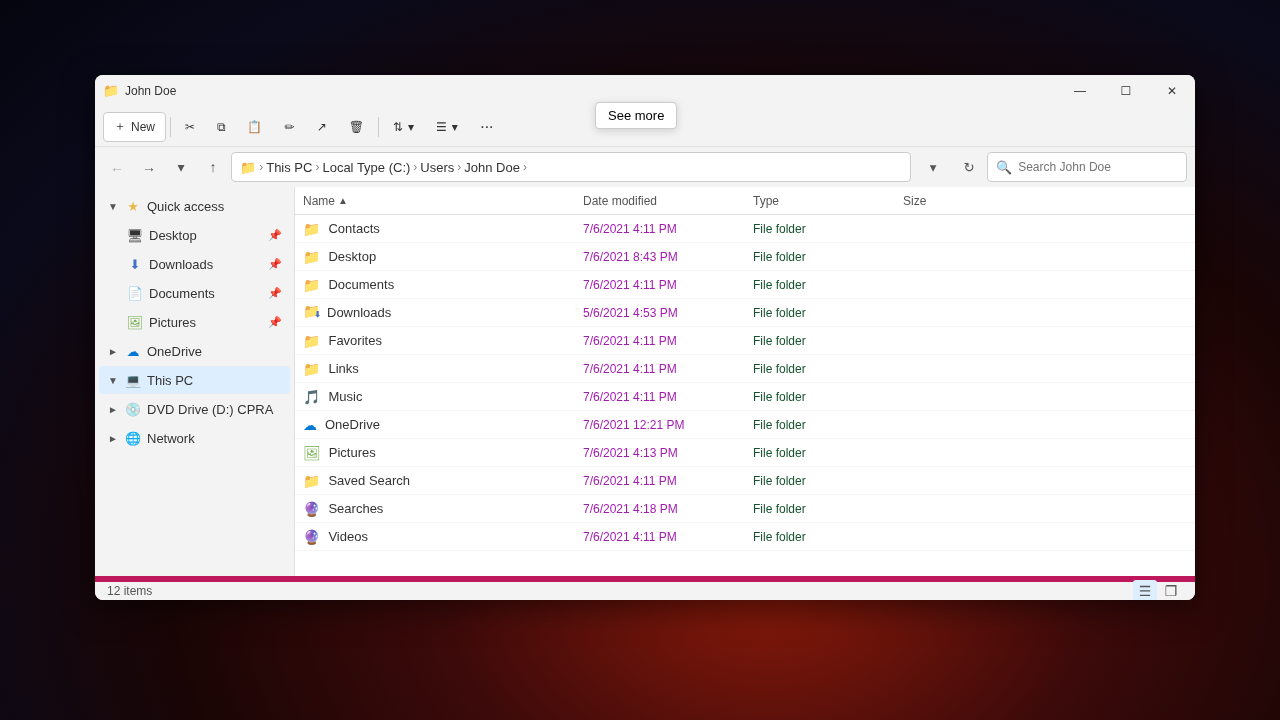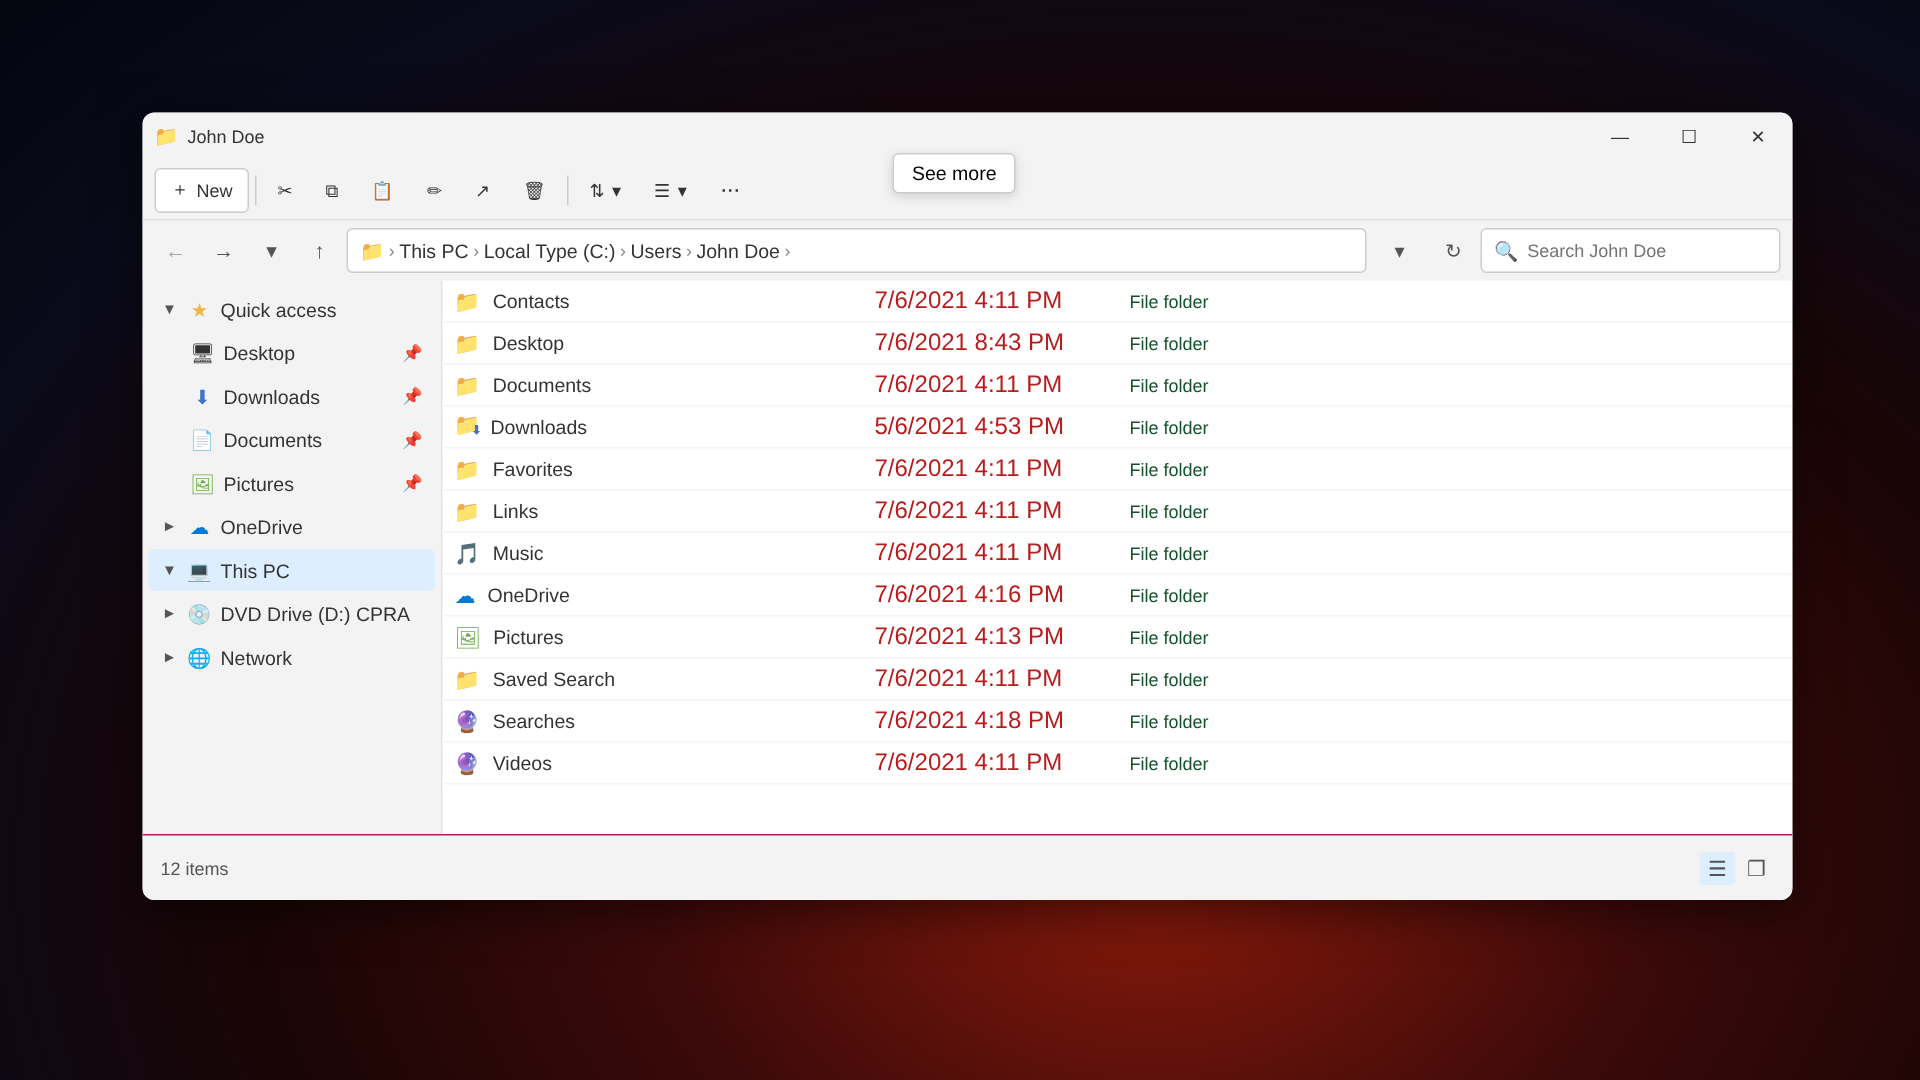--- a/index.html
+++ b/index.html
@@ -305,39 +305,39 @@
     .file-name-cell {
       width: 280px;
       display: flex;
       align-items: center;
       gap: 8px;
       font-size: 13px;
       color: #333;
     }
     .file-date-cell {
       width: 170px;
-      font-size: 16px;
-      color: #b91c1c;
+      font-size: 12px;
+      color: #a21caf;
     }
     .file-type-cell {
       width: 150px;
       font-size: 12px;
       color: #14532d;
     }
     .file-size-cell {
       flex: 1;
       font-size: 12px;
       color: #555;
     }
 
     
     .status-bar {
-      height: 44px;
+      height: 24px;
       background: #f3f3f3;
-      border-top: 1px solid #be185d;
+      border-top: 6px solid #be185d;
       display: flex;
       align-items: center;
       padding: 0 12px;
       justify-content: space-between;
       flex-shrink: 0;
     }
     .status-text {
       font-size: 12px;
       color: #555;
     }
@@ -509,20 +509,35 @@
 
       <div class="sidebar-item">
         <span class="chevron">►</span>
         <span class="icon">🌐</span>
         <span>Network</span>
       </div>
     </div>
 
     <div class="file-area">
 
+      <div class="file-header">
+        <div class="col-header col-name">
+          <span>Name</span>
+          <span style="font-size:10px;">▲</span>
+        </div>
+        <div class="col-header col-date">
+          <span>Date modified</span>
+        </div>
+        <div class="col-header col-type">
+          <span>Type</span>
+        </div>
+        <div class="col-header col-size">
+          <span>Size</span>
+        </div>
+      </div>
 
       <div class="file-list" id="file-list-container">
       <div class="file-row">
     <div class="file-name-cell">
       <span><span style="color:#e8b84b; font-size:14px;">📁</span></span>
       <span>Contacts</span>
     </div>
     <div class="file-date-cell">7/6/2021 4:11 PM</div>
     <div class="file-type-cell">File folder</div>
     <div class="file-size-cell"></div>
@@ -582,21 +597,21 @@
     </div>
     <div class="file-date-cell">7/6/2021 4:11 PM</div>
     <div class="file-type-cell">File folder</div>
     <div class="file-size-cell"></div>
   </div>
           <div class="file-row">
     <div class="file-name-cell">
       <span><span style="color:#0078d4; font-size:14px;">☁</span></span>
       <span>OneDrive</span>
     </div>
-    <div class="file-date-cell">7/6/2021 4:16 PM</div>
+    <div class="file-date-cell">7/6/2021 12:21 PM</div>
     <div class="file-type-cell">File folder</div>
     <div class="file-size-cell"></div>
   </div>
           <div class="file-row">
     <div class="file-name-cell">
       <span><span style="color:#70ad47; font-size:14px;">🖼</span></span>
       <span>Pictures</span>
     </div>
     <div class="file-date-cell">7/6/2021 4:13 PM</div>
     <div class="file-type-cell">File folder</div>

